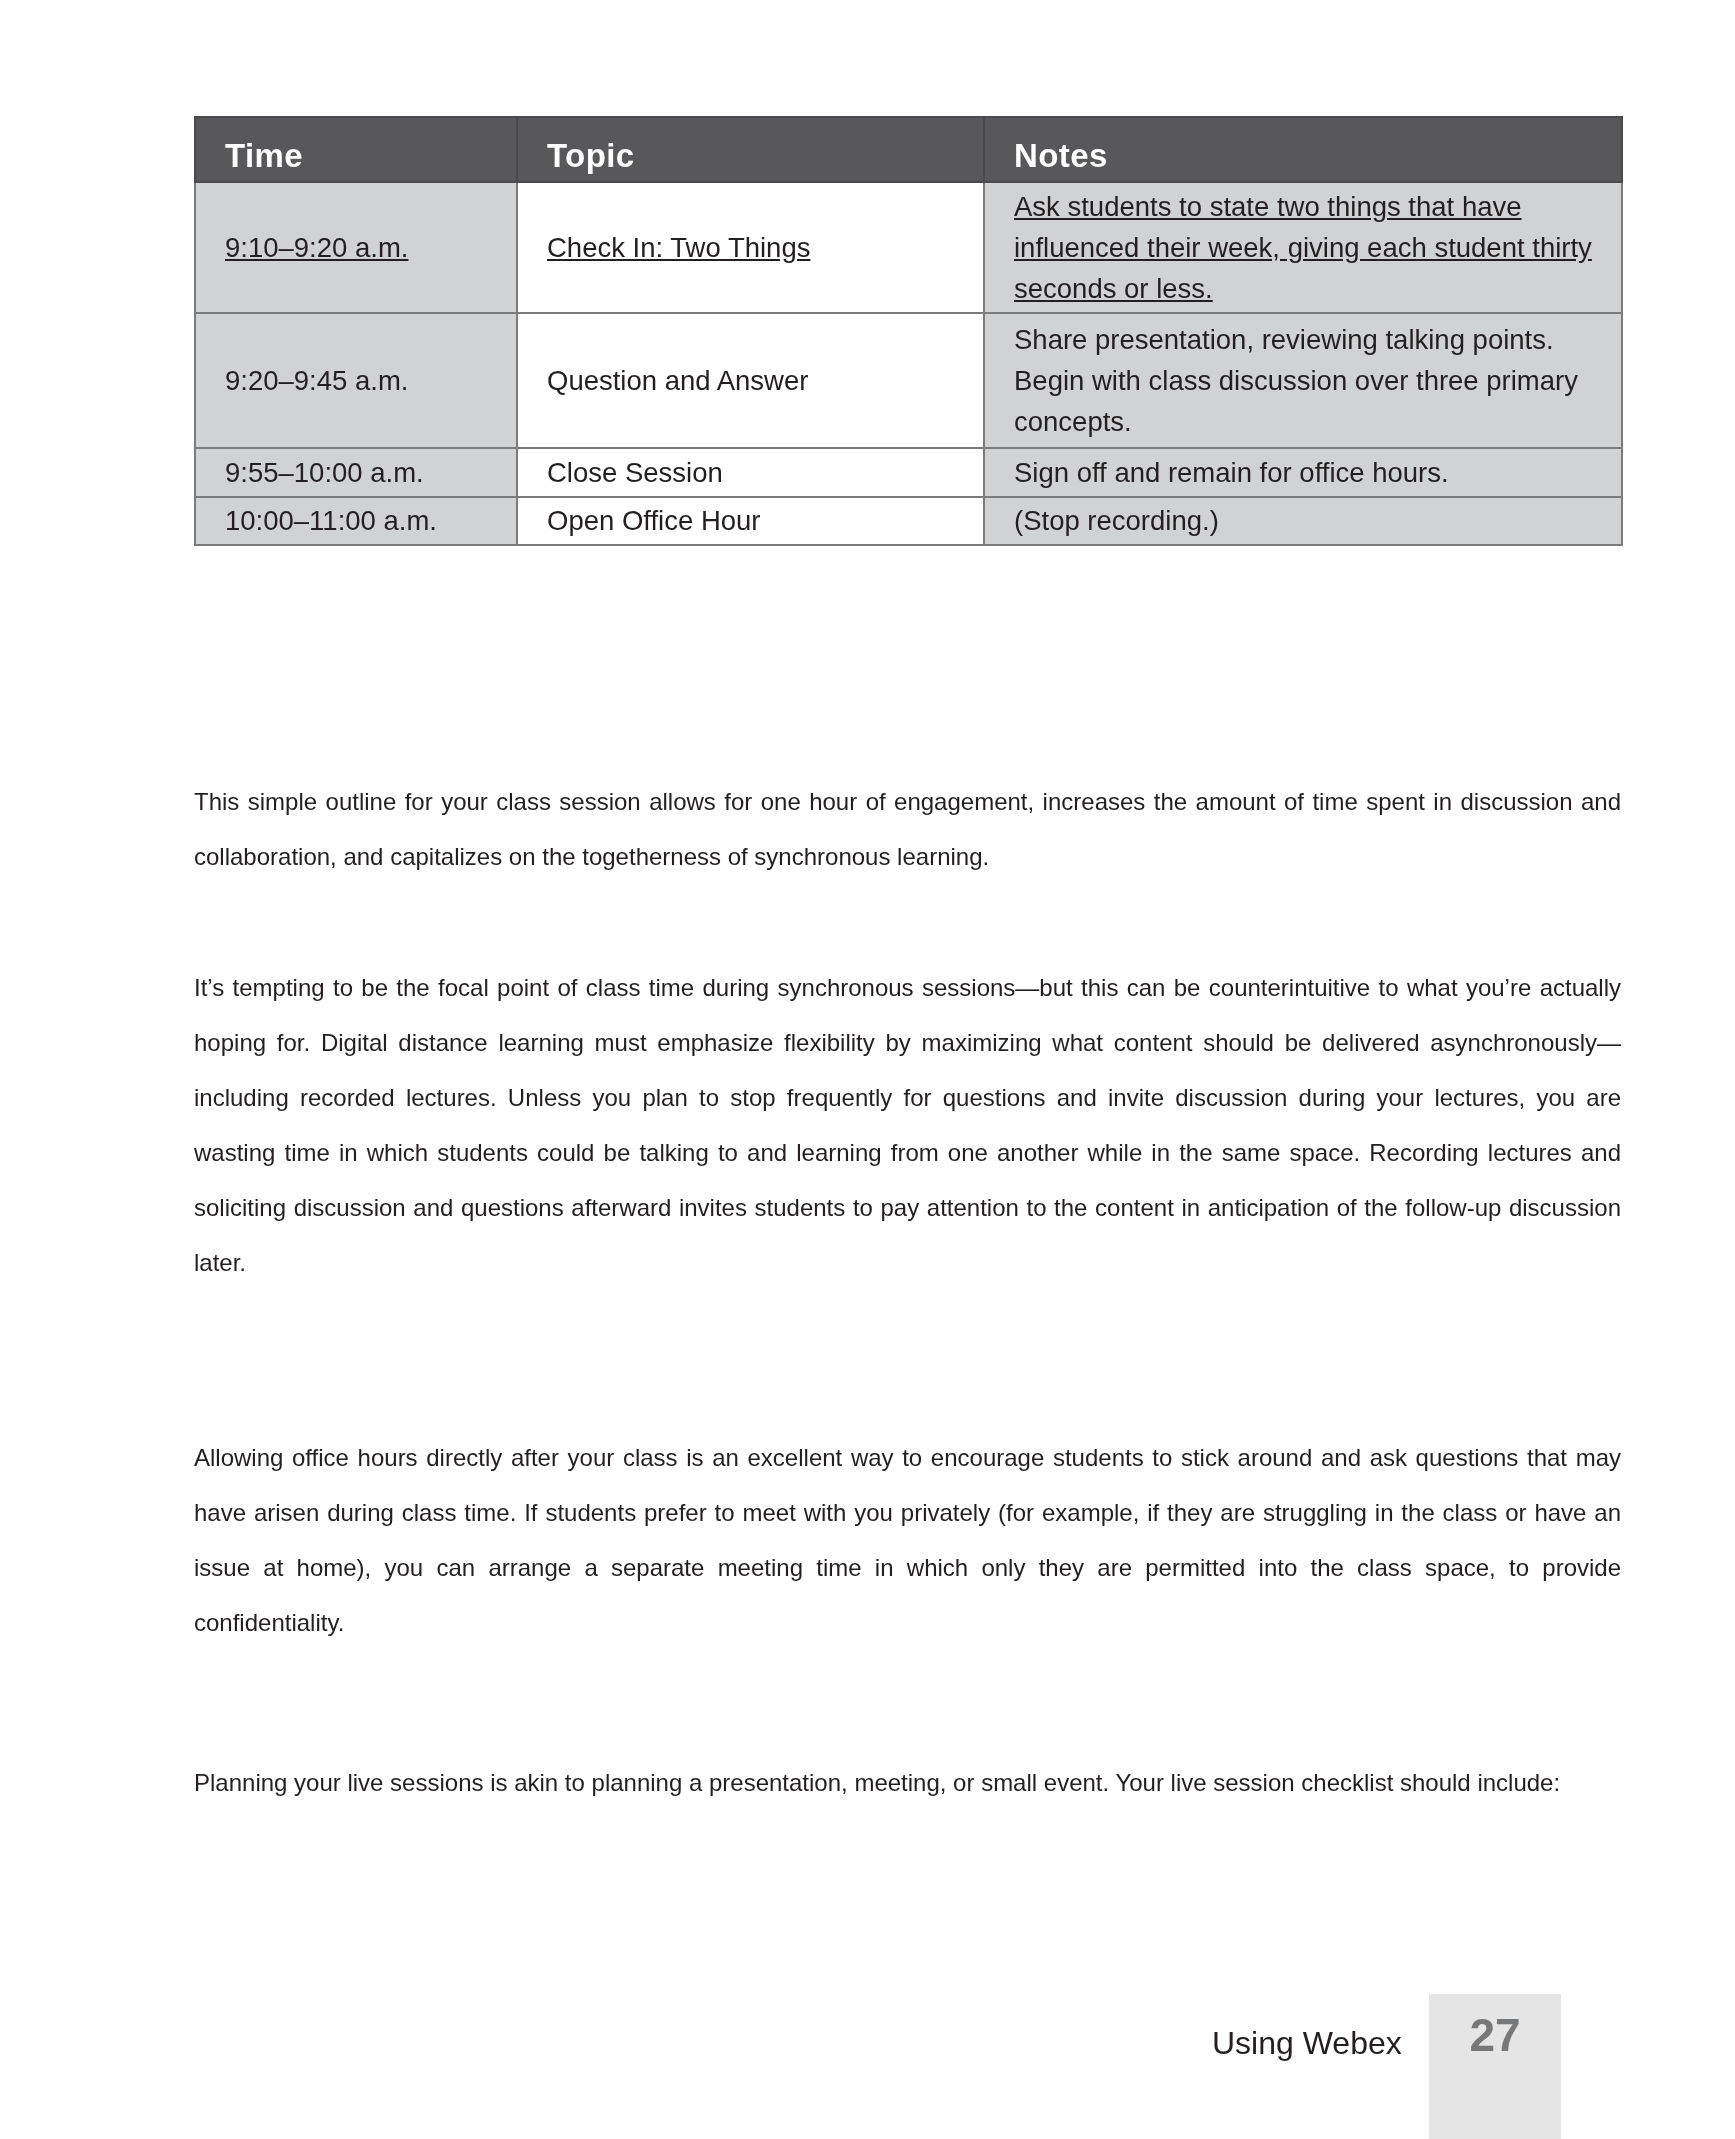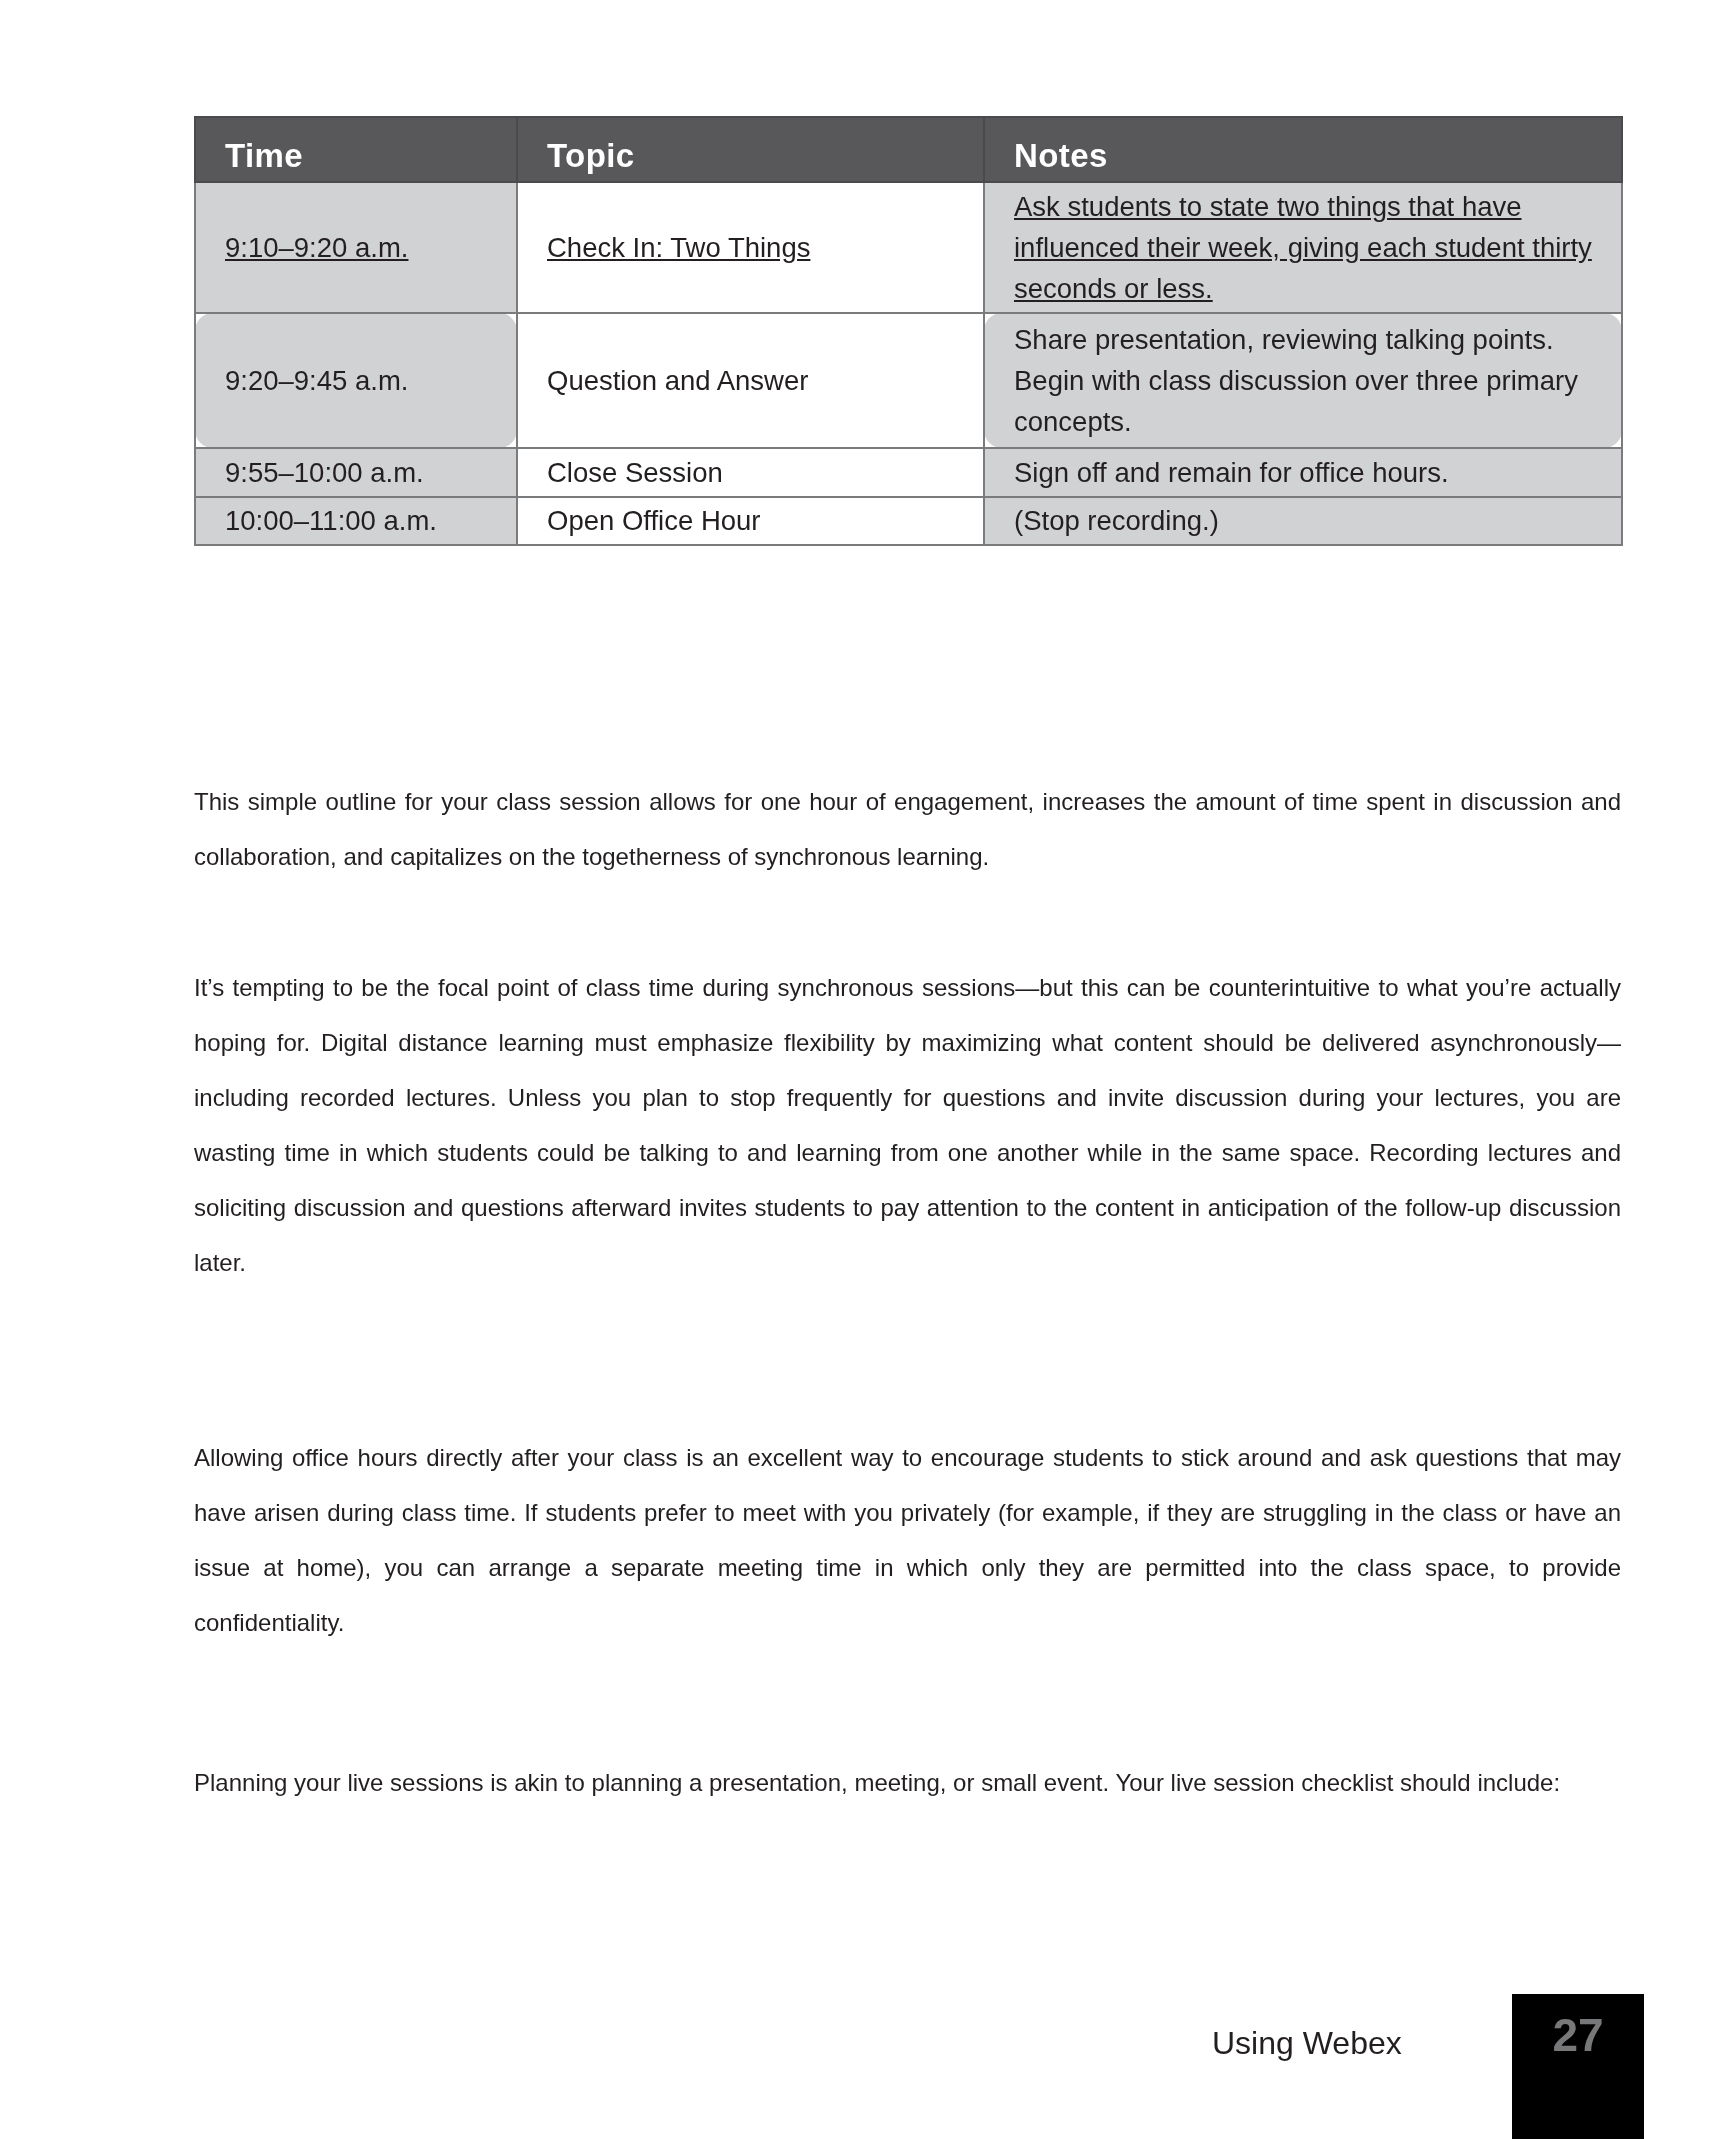--- a/index.html
+++ b/index.html
@@ -21,42 +21,42 @@
   }
   .schedule-table td {
     font-size: 27.5px; line-height: 41px; vertical-align: middle;
     padding: 2.9px 14.5px 2.9px 29px; border: 2.2px solid #7a7b7d;
     color: #231f20;
   }
   .schedule-table td.time, .schedule-table td.notes { background: #d1d2d4; }
   .schedule-table td.topic { background: #ffffff; }
   .schedule-table tr.r1 td { height: 93px; }
   .schedule-table tr.r2 td { height: 111px; text-decoration: underline; }
-  .schedule-table tr.r3 td { height: 135px; border-radius: 18px; }
+  .schedule-table tr.r3 td { height: 135px; }
   .schedule-table tr.r4 td { height: 93px; }
   .schedule-table tr.r5 td { height: 33px; }
   .schedule-table tr.r6 td { height: 37px; }
 
   .para {
     position: absolute; left: 194px; width: 1427px;
     font-size: 24px; line-height: 55px; text-align: justify;
     text-align-last: left; color: #231f20;
   }
   .p1 { top: 774px; }
   .p2 { top: 960px; }
   .p3 { top: 1430px; }
   .p4 { top: 1755px; }
 
   .running-footer {
     position: absolute; left: 1212px; top: 2022px;
     font-size: 32px; line-height: 43px; color: #231f20;
   }
   .page-tab {
-    position: absolute; left: 1512px; top: 1994px; width: 132px; height: 146px;
-    background: #000000;
+    position: absolute; left: 1429px; top: 1994px; width: 132px; height: 146px;
+    background: #e5e5e5;
   }
   .page-number {
     position: absolute; left: 0; width: 100%; top: 16px; text-align: center;
     font-size: 46px; font-weight: 700; color: #77787a; line-height: 51px;
   }
 </style>
 </head>
 <body>
 
 <table class="schedule-table">

